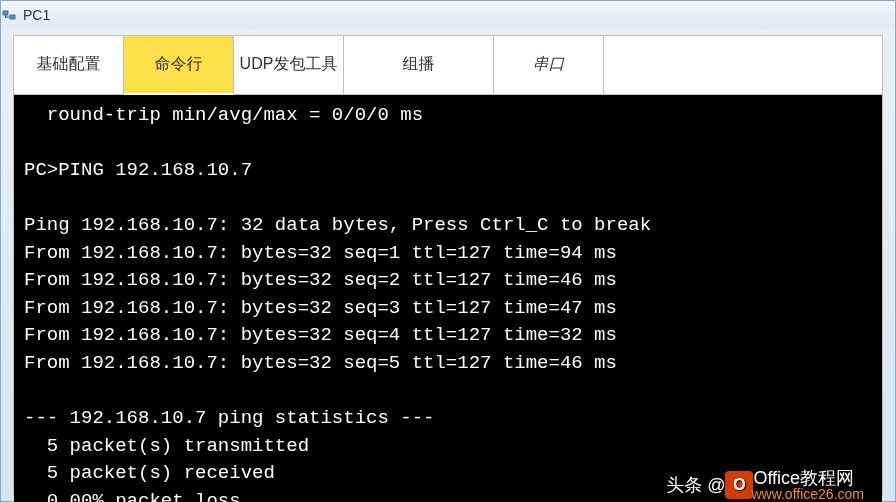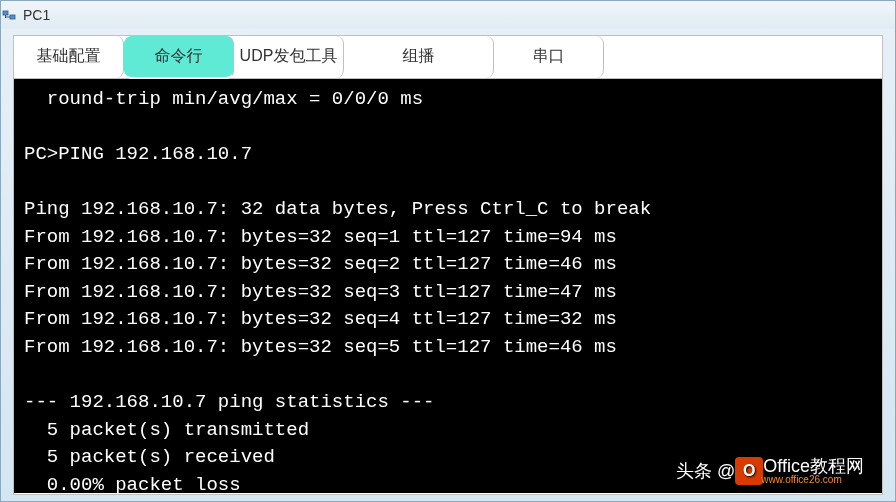--- a/index.html
+++ b/index.html
@@ -42,39 +42,38 @@
       background: #fff;
       border: 1px solid #c0c0c0;
       height: calc(100% - 40px);
     }
     .tabs {
       display: flex;
       background: #fff;
       border-bottom: 1px solid #c0c0c0;
     }
     .tab {
-      padding: 10px 0;
+      padding: 18px 0;
       font-size: 16px;
       color: #333;
       text-align: center;
       border-right: 1px solid #c0c0c0;
       cursor: pointer;
       background: #fff;
-      border-radius: 8px;
     }
     .tab.active {
-      background: #5eead4;
+      background: #fde047;
       border-bottom: 2px solid #fff;
       margin-bottom: -1px;
     }
     .tab:nth-child(1) { width: 110px; }
     .tab:nth-child(2) { width: 110px; }
     .tab:nth-child(3) { width: 110px; }
     .tab:nth-child(4) { width: 150px; }
-    .tab:nth-child(5) { width: 110px; }
+    .tab:nth-child(5) { width: 110px; font-style: italic; }
     .terminal {
       background: #000;
       color: #fff;
       font-family: "Courier New", monospace;
       font-size: 19px;
       padding: 7px 10px;
       height: calc(100% - 44px);
       line-height: 1.45;
       white-space: pre;
       overflow: hidden;
@@ -99,21 +98,21 @@
       border-radius: 4px;
       display: inline-flex;
       align-items: center;
       justify-content: center;
       color: #fff;
       font-weight: bold;
       font-size: 16px;
     }
     .watermark .text2 {
       color: #ff8c1a;
-      font-size: 10px;
+      font-size: 14px;
       margin-left: -2px;
     }
   </style>
 </head>
 <body>
 
 <div class="window">
   <div class="titlebar">
     <span class="titlebar-icon">
       <svg width="16" height="16" viewBox="0 0 16 16">

